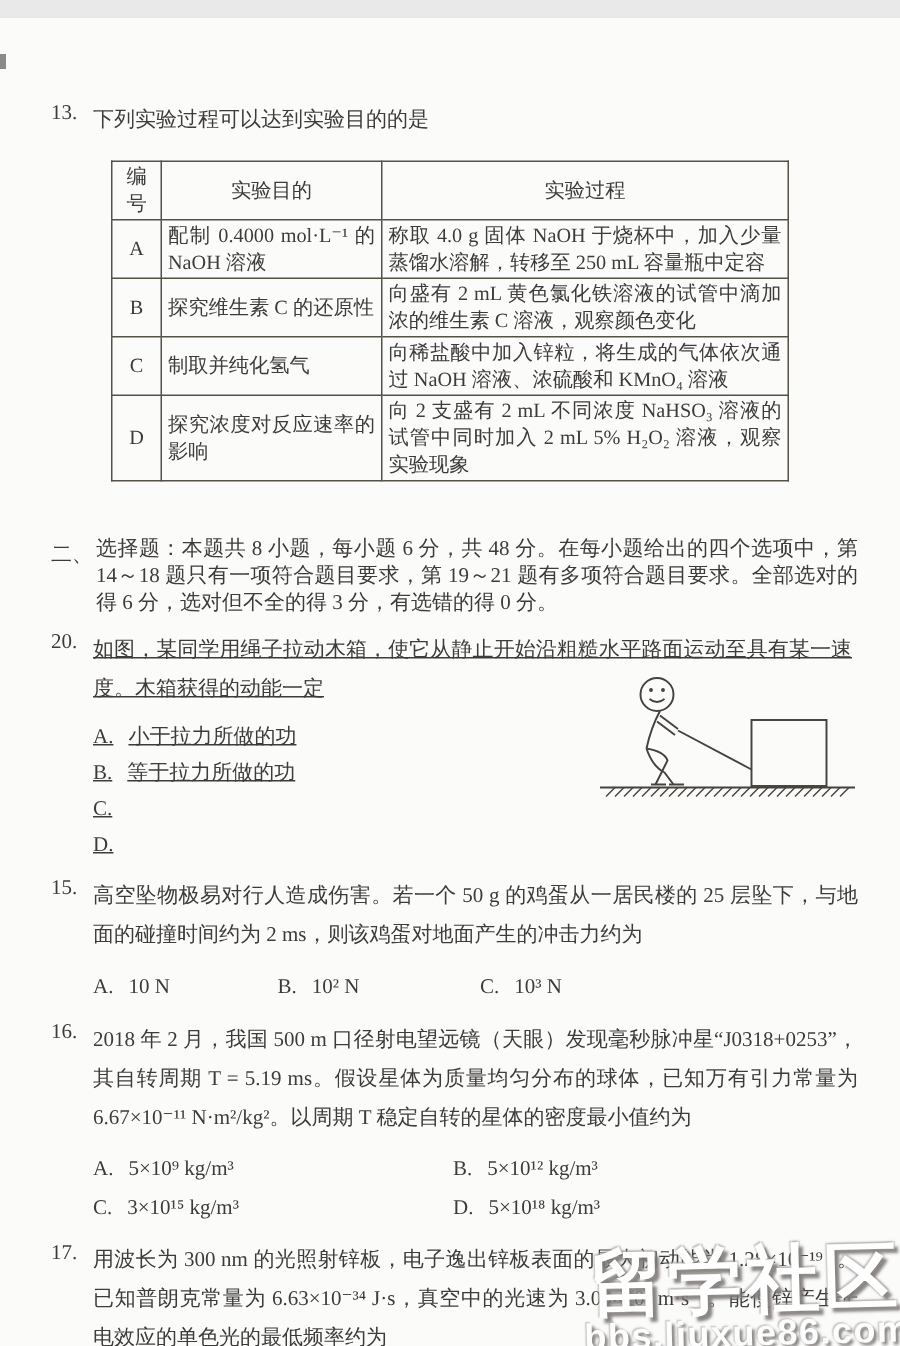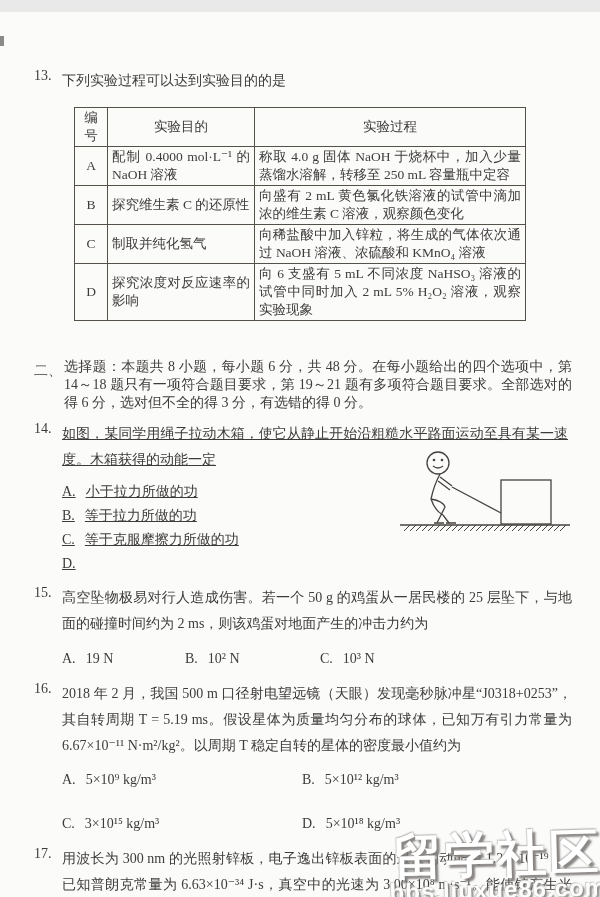--- a/index.html
+++ b/index.html
@@ -44,21 +44,21 @@
   table.exp td{ text-align:justify; }
 
   .sec{ display:flex; margin-top:37px; }
   .seclabel{ width:30px; flex:0 0 30px; line-height:26px; }
   .secbody{ flex:1; text-align:justify; line-height:18px; }
 
   .qblock{ margin-top:9px; position:relative; }
   .opts-v{ margin-top:7px; }
   .opts-v .opt{ line-height:24px; display:flex; }
   .opts-row{ display:grid; grid-template-columns:123px 135px 125px 1fr; margin-top:9px; }
-  .opts-grid{ display:grid; grid-template-columns:240px 1fr; row-gap:18px; margin-top:8px; }
+  .opts-grid{ display:grid; grid-template-columns:240px 1fr; row-gap:0; margin-top:8px; }
   .opt .ol{ margin-right:10px; }
   .opt{ white-space:nowrap; }
 
   .fig{ position:absolute; left:360px; top:12px; width:182px; height:104px; }
 
   .watermark{
     position:absolute; right:-6px; top:818px;
     text-align:center;
     transform:rotate(-1.5deg);
     pointer-events:none;
@@ -121,46 +121,45 @@
           <td>向盛有 2 mL 黄色氯化铁溶液的试管中滴加浓的维生素 C 溶液，观察颜色变化</td>
         </tr>
         <tr>
           <td class="id">C</td>
           <td>制取并纯化氢气</td>
           <td>向稀盐酸中加入锌粒，将生成的气体依次通过 NaOH 溶液、浓硫酸和 KMnO₄ 溶液</td>
         </tr>
         <tr>
           <td class="id">D</td>
           <td>探究浓度对反应速率的影响</td>
-          <td>向 6 支盛有 5 mL 不同浓度 NaHSO₃ 溶液的试管中同时加入 2 mL 5% H₂O₂ 溶液，观察实验现象</td>
+          <td>向 2 支盛有 2 mL 不同浓度 NaHSO₃ 溶液的试管中同时加入 2 mL 5% H₂O₂ 溶液，观察实验现象</td>
         </tr>
       </tbody>
     </table>
 
     <div class="sec">
       <span class="seclabel">二、</span>
       <div class="secbody">选择题：本题共 8 小题，每小题 6 分，共 48 分。在每小题给出的四个选项中，第 14～18 题只有一项符合题目要求，第 19～21 题有多项符合题目要求。全部选对的得 6 分，选对但不全的得 3 分，有选错的得 0 分。</div>
     </div>
 
     <div class="q qblock">
-      <span class="qnum">14.</span>
+      <span class="qnum">20.</span>
       <div class="qbody" style="max-width:506px;text-decoration:underline;">
         <span>如图，某同学用绳子拉动木箱，使它从静止开始沿粗糙水平路面运动至具有某一速度。木箱获得的动能一定</span>
         <div class="opts-v">
           <div class="opt">
               <span class="ol">A.</span>
               <span>小于拉力所做的功</span>
             </div>
           <div class="opt">
               <span class="ol">B.</span>
               <span>等于拉力所做的功</span>
             </div>
           <div class="opt">
               <span class="ol">C.</span>
-              <span>等于克服摩擦力所做的功</span>
             </div>
           <div class="opt">
               <span class="ol">D.</span>
             </div>
         </div>
       </div>
       <svg class="fig" viewBox="0 0 182 104">
 
         <circle class="ln" cx="44" cy="30" r="11"></circle>
         <circle cx="40" cy="27" r="1.3" fill="#46423e"></circle>
@@ -210,21 +209,21 @@
           <line x1="166" y1="98" x2="172" y2="92"></line>
         </g>
       </svg>
     </div>
 
     <div class="q qblock">
       <span class="qnum">15.</span>
       <div class="qbody">
         <span>高空坠物极易对行人造成伤害。若一个 50 g 的鸡蛋从一居民楼的 25 层坠下，与地面的碰撞时间约为 2 ms，则该鸡蛋对地面产生的冲击力约为</span>
         <div class="opts-row">
-          <div class="opt"><span class="ol">A.</span><span>19 N</span></div>
+          <div class="opt"><span class="ol">A.</span><span>10 N</span></div>
           <div class="opt"><span class="ol">B.</span><span>10² N</span></div>
           <div class="opt"><span class="ol">C.</span><span>10³ N</span></div>
         </div>
       </div>
     </div>
 
     <div class="q qblock">
       <span class="qnum">16.</span>
       <div class="qbody">
         <span>2018 年 2 月，我国 500 m 口径射电望远镜（天眼）发现毫秒脉冲星“J0318+0253”，其自转周期 T = 5.19 ms。假设星体为质量均匀分布的球体，已知万有引力常量为 6.67×10⁻¹¹ N·m²/kg²。以周期 T 稳定自转的星体的密度最小值约为</span>

